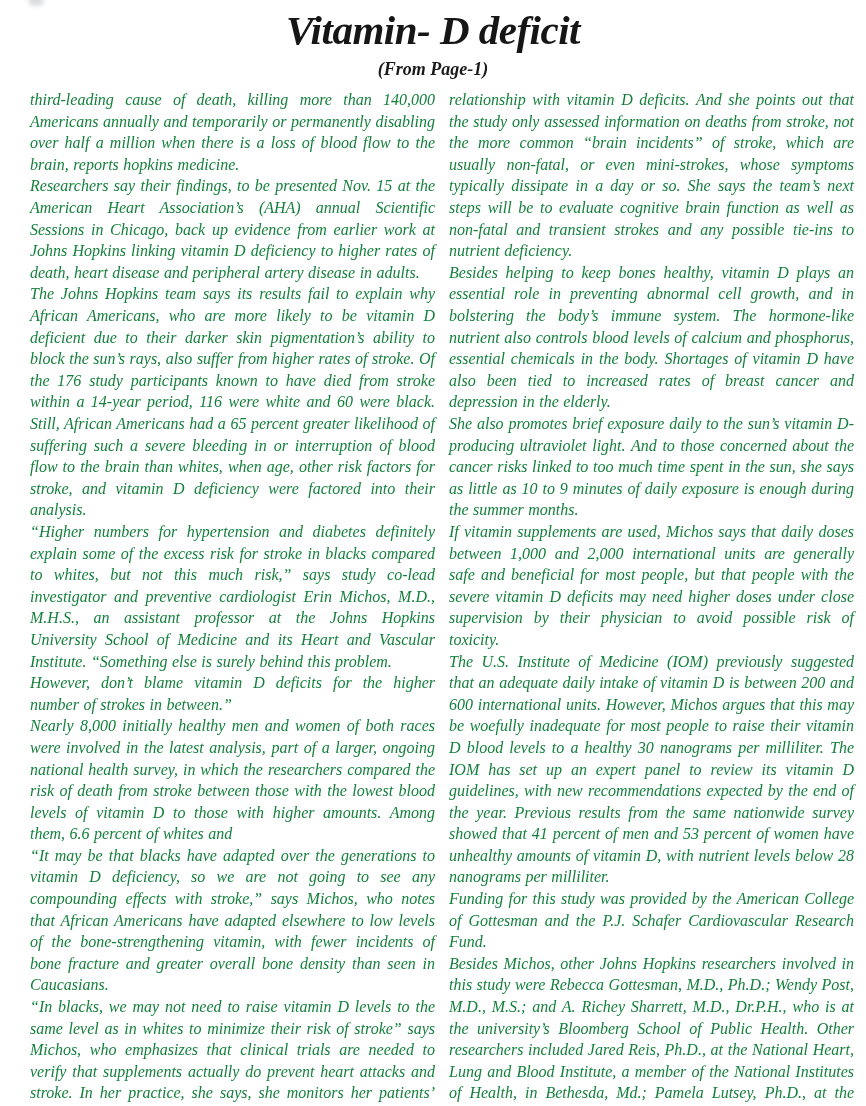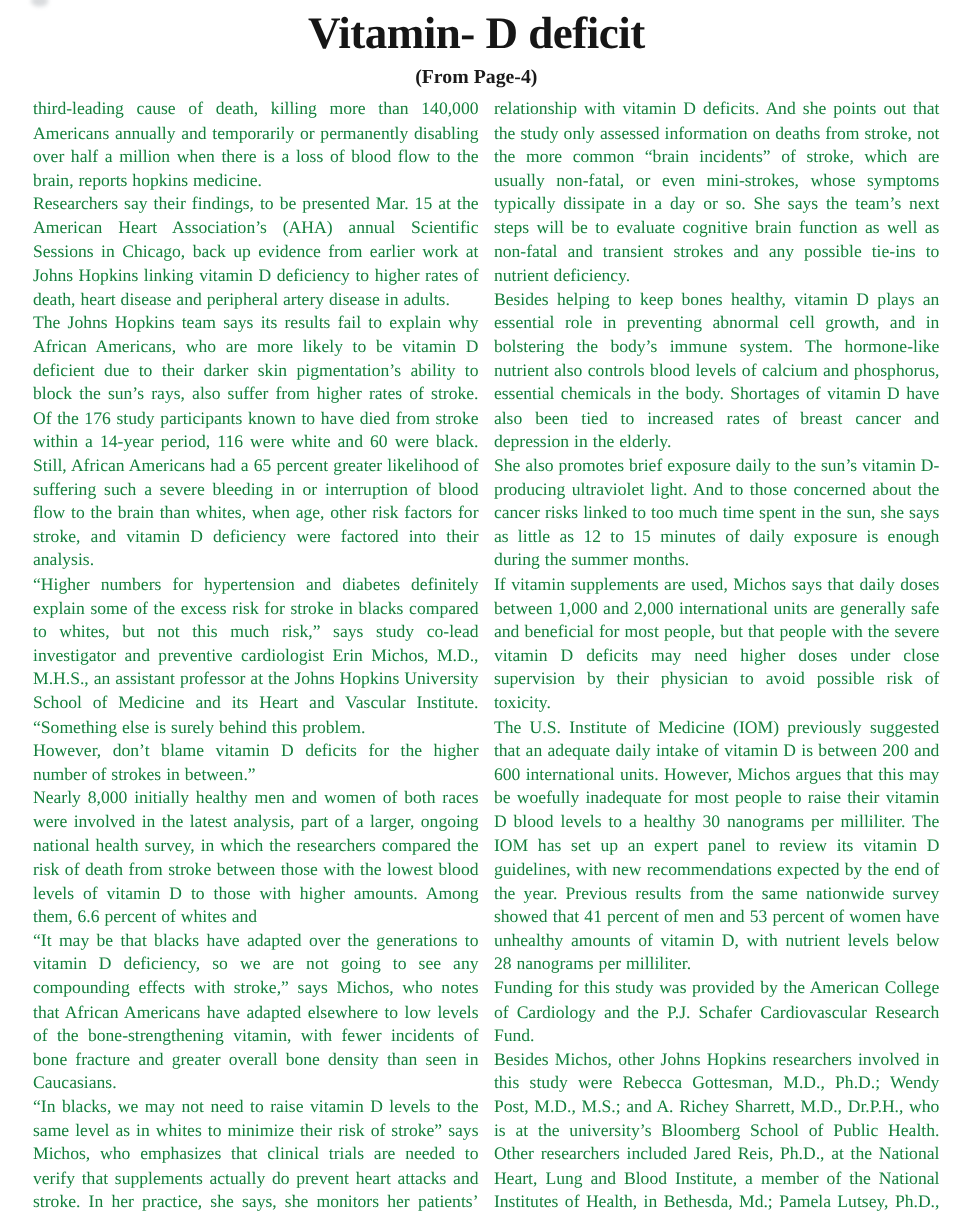--- a/index.html
+++ b/index.html
@@ -1,15 +1,15 @@
 <!DOCTYPE html>
 <html lang="en"><head>
 <meta charset="utf-8">
 <style>
-  * { margin: 0; padding: 0; box-sizing: border-box; }
+  * { margin: 0; padding: 0; box-sizing: border-box; font-style: italic; }
   html, body {
     width: 866px;
     height: 1106px;
     background: #ffffff;
     overflow: hidden;
   }
   .page {
     position: relative;
     width: 866px;
     height: 1106px;
@@ -64,37 +64,37 @@
   }
 </style>
 </head>
 <body>
 
 <div class="page">
   <div class="smudge"></div>
 
   <div class="masthead">
     <h1 class="title">Vitamin- D deficit</h1>
-    <h2 class="subtitle">(From Page-4)</h2>
+    <h2 class="subtitle">(From Page-1)</h2>
   </div>
 
   <div class="columns">
     <div class="col">
         <p class="para">third-leading cause of death, killing more than 140,000 Americans annually and temporarily or permanently disabling over half a million when there is a loss of blood flow to the brain, reports hopkins medicine.</p>
-        <p class="para">Researchers say their findings, to be presented Mar. 15 at the American Heart Association’s (AHA) annual Scientific Sessions in Chicago, back up evidence from earlier work at Johns Hopkins linking vitamin D deficiency to higher rates of death, heart disease and peripheral artery disease in adults.</p>
+        <p class="para">Researchers say their findings, to be presented Nov. 15 at the American Heart Association’s (AHA) annual Scientific Sessions in Chicago, back up evidence from earlier work at Johns Hopkins linking vitamin D deficiency to higher rates of death, heart disease and peripheral artery disease in adults.</p>
         <p class="para">The Johns Hopkins team says its results fail to explain why African Americans, who are more likely to be vitamin D deficient due to their darker skin pigmentation’s ability to block the sun’s rays, also suffer from higher rates of stroke. Of the 176 study participants known to have died from stroke within a 14-year period, 116 were white and 60 were black. Still, African Americans had a 65 percent greater likelihood of suffering such a severe bleeding in or interruption of blood flow to the brain than whites, when age, other risk factors for stroke, and vitamin D deficiency were factored into their analysis.</p>
         <p class="para">“Higher numbers for hypertension and diabetes definitely explain some of the excess risk for stroke in blacks compared to whites, but not this much risk,” says study co-lead investigator and preventive cardiologist Erin Michos, M.D., M.H.S., an assistant professor at the Johns Hopkins University School of Medicine and its Heart and Vascular Institute. “Something else is surely behind this problem.</p>
         <p class="para">However, don’t blame vitamin D deficits for the higher number of strokes in between.”</p>
         <p class="para">Nearly 8,000 initially healthy men and women of both races were involved in the latest analysis, part of a larger, ongoing national health survey, in which the researchers compared the risk of death from stroke between those with the lowest blood levels of vitamin D to those with higher amounts. Among them, 6.6 percent of whites and</p>
         <p class="para">“It may be that blacks have adapted over the generations to vitamin D deficiency, so we are not going to see any compounding effects with stroke,” says Michos, who notes that African Americans have adapted elsewhere to low levels of the bone-strengthening vitamin, with fewer incidents of bone fracture and greater overall bone density than seen in Caucasians.</p>
         <p class="para">“In blacks, we may not need to raise vitamin D levels to the same level as in whites to minimize their risk of stroke” says Michos, who emphasizes that clinical trials are needed to verify that supplements actually do prevent heart attacks and stroke. In her practice, she says, she monitors her patients’ levels of the key nutrient as part of routine blood work while also testing for other known risk factors for heart disease and stroke, including blood pressure, glucose and lipid levels.</p>
       </div>
     <div class="col">
         <p class="para">relationship with vitamin D deficits. And she points out that the study only assessed information on deaths from stroke, not the more common “brain incidents” of stroke, which are usually non-fatal, or even mini-strokes, whose symptoms typically dissipate in a day or so. She says the team’s next steps will be to evaluate cognitive brain function as well as non-fatal and transient strokes and any possible tie-ins to nutrient deficiency.</p>
         <p class="para">Besides helping to keep bones healthy, vitamin D plays an essential role in preventing abnormal cell growth, and in bolstering the body’s immune system. The hormone-like nutrient also controls blood levels of calcium and phosphorus, essential chemicals in the body. Shortages of vitamin D have also been tied to increased rates of breast cancer and depression in the elderly.</p>
-        <p class="para">She also promotes brief exposure daily to the sun’s vitamin D-producing ultraviolet light. And to those concerned about the cancer risks linked to too much time spent in the sun, she says as little as 12 to 15 minutes of daily exposure is enough during the summer months.</p>
+        <p class="para">She also promotes brief exposure daily to the sun’s vitamin D-producing ultraviolet light. And to those concerned about the cancer risks linked to too much time spent in the sun, she says as little as 10 to 9 minutes of daily exposure is enough during the summer months.</p>
         <p class="para">If vitamin supplements are used, Michos says that daily doses between 1,000 and 2,000 international units are generally safe and beneficial for most people, but that people with the severe vitamin D deficits may need higher doses under close supervision by their physician to avoid possible risk of toxicity.</p>
         <p class="para">The U.S. Institute of Medicine (IOM) previously suggested that an adequate daily intake of vitamin D is between 200 and 600 international units. However, Michos argues that this may be woefully inadequate for most people to raise their vitamin D blood levels to a healthy 30 nanograms per milliliter. The IOM has set up an expert panel to review its vitamin D guidelines, with new recommendations expected by the end of the year. Previous results from the same nationwide survey showed that 41 percent of men and 53 percent of women have unhealthy amounts of vitamin D, with nutrient levels below 28 nanograms per milliliter.</p>
-        <p class="para">Funding for this study was provided by the American College of Cardiology and the P.J. Schafer Cardiovascular Research Fund.</p>
+        <p class="para">Funding for this study was provided by the American College of Gottesman and the P.J. Schafer Cardiovascular Research Fund.</p>
         <p class="para">Besides Michos, other Johns Hopkins researchers involved in this study were Rebecca Gottesman, M.D., Ph.D.; Wendy Post, M.D., M.S.; and A. Richey Sharrett, M.D., Dr.P.H., who is at the university’s Bloomberg School of Public Health. Other researchers included Jared Reis, Ph.D., at the National Heart, Lung and Blood Institute, a member of the National Institutes of Health, in Bethesda, Md.; Pamela Lutsey, Ph.D., at the University of Minnesota in Minneapolis; and Thomas Mosley, Ph.D., at the University of Mississippi in Jacksonville. The study senior investigator was Michal Melamed, M.D., M.H.S., an assistant professor at the Albert Einstein College of Medicine of Yeshiva University in New York City.</p>
       </div>
   </div>
 </div>
 
 </body></html>

